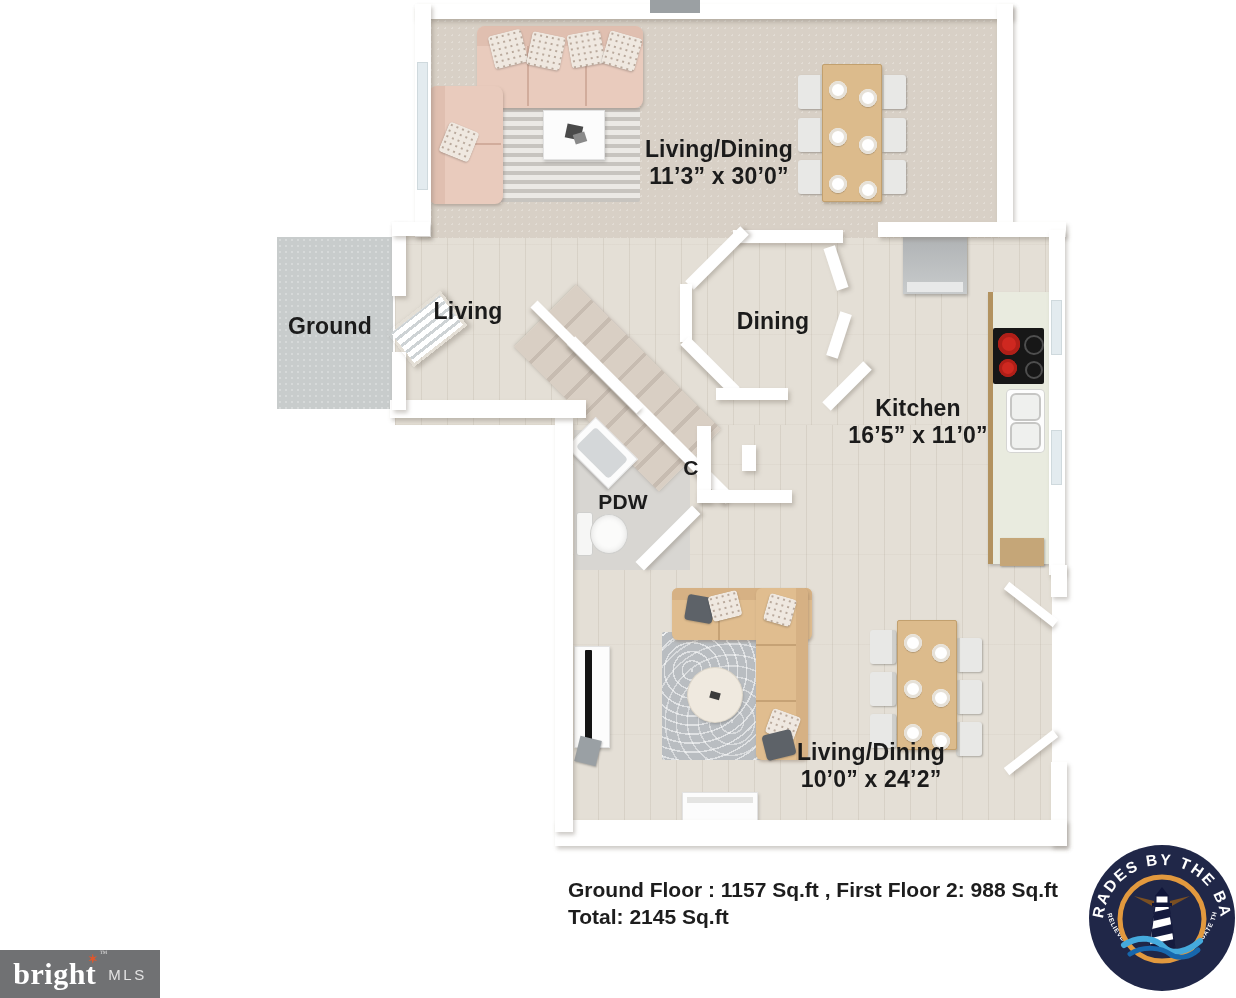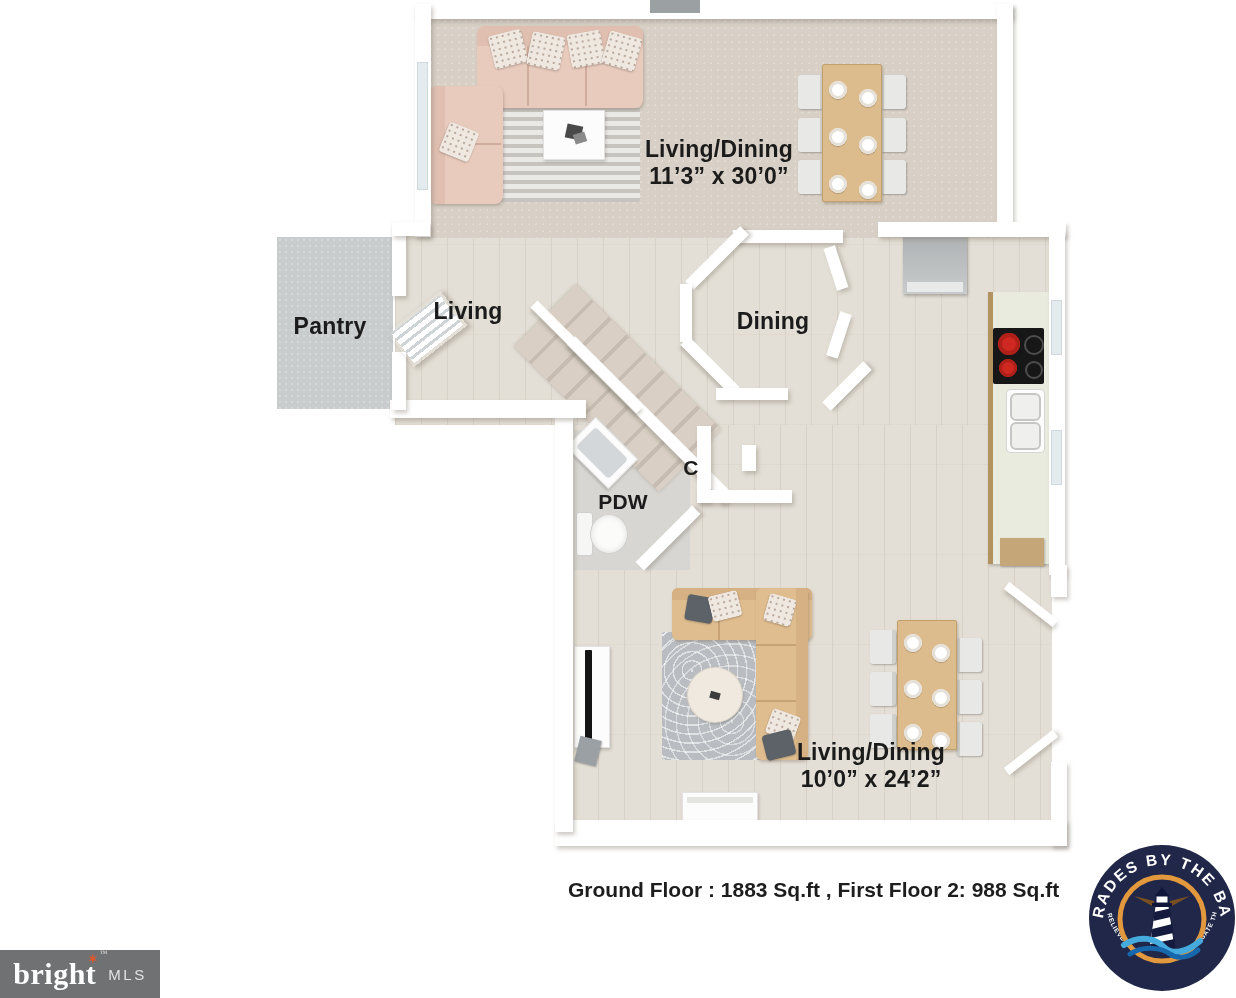--- a/index.html
+++ b/index.html
@@ -213,32 +213,37 @@
   <div class="wall" style="left:833px;top:312px;width:12px;height:46px;transform:rotate(18deg);"></div>
 
   <div class="wall" style="left:697px;top:426px;width:14px;height:76px;"></div>
   <div class="wall" style="left:697px;top:490px;width:95px;height:13px;"></div>
   <div class="wall" style="left:742px;top:445px;width:14px;height:26px;"></div>
 
   <div class="lbl" style="left:719px;top:163px;">
     <div>Living/Dining</div>
     <div>11’3” x 30’0”</div>
   </div>
-  <div class="lbl" style="left:330px;top:326px;"><span>Pantry</span></div>
+  <div class="lbl" style="left:330px;top:326px;"><span>Ground</span></div>
   <div class="lbl" style="left:468px;top:311px;"><span>Living</span></div>
   <div class="lbl" style="left:773px;top:321px;"><span>Dining</span></div>
+  <div class="lbl" style="left:918px;top:422px;">
+    <div>Kitchen</div>
+    <div>16’5” x 11’0”</div>
+  </div>
   <div class="lbl small" style="left:623px;top:502px;"><span>PDW</span></div>
   <div class="lbl small" style="left:691px;top:468px;"><span>C</span></div>
   <div class="lbl" style="left:871px;top:766px;">
     <div>Living/Dining</div>
     <div>10’0” x 24’2”</div>
   </div>
 
   <div class="area-summary">
-    <div>Ground Floor  : 1883 Sq.ft , First Floor 2: 988 Sq.ft</div>
+    <div>Ground Floor  : 1157 Sq.ft , First Floor 2: 988 Sq.ft</div>
+    <div>Total: 2145 Sq.ft</div>
   </div>
 
   <div class="bright">
     <span class="word">
       <span>bright</span>
       <span class="star">✶</span>
       <span class="tm">™</span>
     </span>
     <span class="mls">MLS</span>
   </div>

